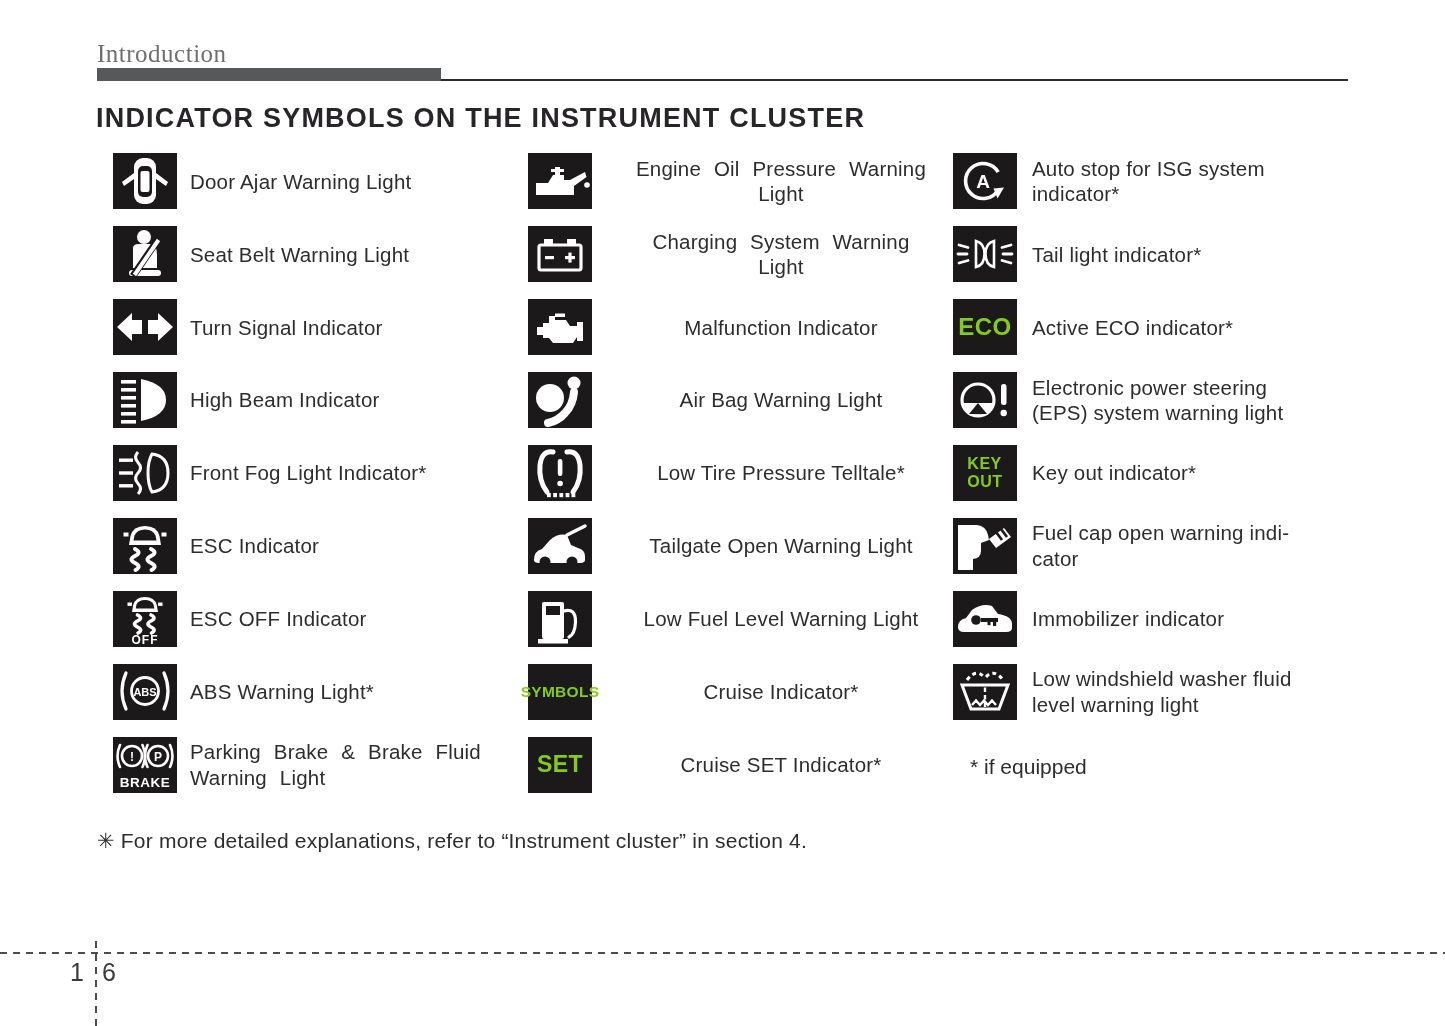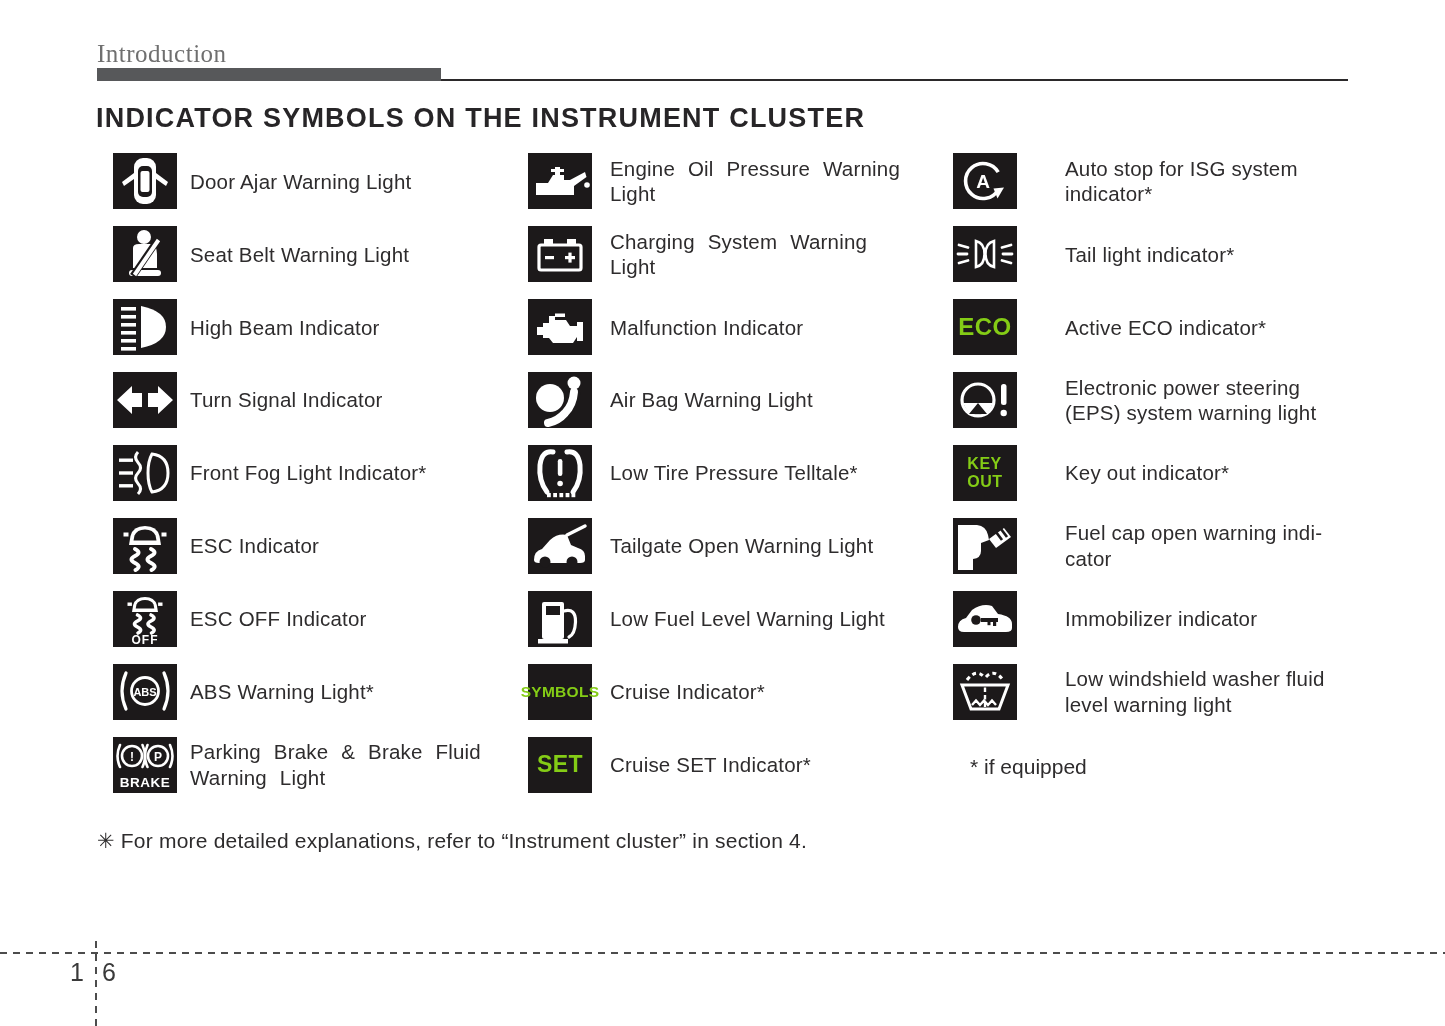--- a/index.html
+++ b/index.html
@@ -13,33 +13,33 @@
   .rule-thick { position:absolute; left:97px; top:68px; width:344px; height:13px; background:#57585a; }
 
   .title { position:absolute; left:96px; top:103px; font-size:27px; font-weight:bold;
            color:#272527; letter-spacing:1.2px; }
 
   .col { position:absolute; top:145px; }
   .col.c1 { left:97px;  width:431px;margin-left:16px; }
   .col.c2 { left:528px; width:425px; }
   .col.c3 { left:953px; width:400px; }
   .row { height:72.9px; display:flex; align-items:center; }
-  .c1 .row { gap:13px; } .c2 .row { gap:18px; } .c3 .row { gap:15px; }
+  .c1 .row { gap:13px; } .c2 .row { gap:18px;text-align:center; } .c3 .row { gap:15px; }
 
   .sym { width:64px; height:56px; background:var(--ink); flex:0 0 64px; }
   .sym svg { display:block; width:64px; height:56px; }
   .sym.txt { display:flex; align-items:center; justify-content:center; color:#84cc16; font-weight:bold; }
   .sym.txt.eco    { font-size:24px; letter-spacing:0.5px; }
   .sym.txt.cruise { font-size:15.5px; letter-spacing:0.3px; }
   .sym.txt.set    { font-size:23px; letter-spacing:0.5px; }
   .sym.txt.keyout { font-size:16px; line-height:1.15; white-space:pre-line; letter-spacing:0.5px; }
 
   .lbl { white-space:pre-line; font-size:20.5px; line-height:1.24; color:var(--txt);
          letter-spacing:0.2px; }
-  .c1 .lbl { width:336px; } .c2 .lbl { width:342px; } .c3 .lbl { width:322px;margin-left:33px; }
+  .c1 .lbl { width:336px; } .c2 .lbl { width:342px; } .c3 .lbl { width:322px; }
   .wide { word-spacing:7px; }
 
   .equipped { position:absolute; left:958px; top:755px; font-size:21px; color:var(--txt);margin-left:12px; }
   .note { position:absolute; left:97px; top:829px; font-size:21px; color:var(--txt); letter-spacing:0.2px; }
 
   .dash-h { position:absolute; left:0; top:952px; width:1445px; height:2px;
             background:repeating-linear-gradient(90deg,#4c4c4c 0 7px,transparent 7px 13px); }
   .dash-v { position:absolute; left:95px; top:941px; width:2px; height:85px;
             background:repeating-linear-gradient(180deg,#4c4c4c 0 7px,transparent 7px 13px); }
   .pgnum { position:absolute; top:958px; font-size:25px; color:#3a3a3a; }
@@ -80,40 +80,40 @@
             <line x1="44" y1="15" x2="20" y2="50" stroke="#1c191a" stroke-width="7"></line>
             <line x1="45.5" y1="14" x2="21.5" y2="49" stroke="#fff" stroke-width="4"></line>
           </svg>
       </span>
       <span class="lbl">Seat Belt Warning Light</span>
     </div>
 
     <div class="row">
       <span class="sym">
         <svg viewBox="0 0 64 56">
+            <polygon points="4,28 19,14 19,21 29,21 29,35 19,35 19,42" fill="#fff"></polygon>
+            <polygon points="60,28 45,14 45,21 35,21 35,35 45,35 45,42" fill="#fff"></polygon>
+          </svg>
+      </span>
+      <span class="lbl">Turn Signal Indicator</span>
+    </div>
+
+    <div class="row">
+      <span class="sym">
+        <svg viewBox="0 0 64 56">
             <path d="M28,7 L28,49 Q53,44 53,28 Q53,12 28,7 Z" fill="#fff"></path>
             <rect x="8" y="8" width="15" height="3.6" fill="#fff"></rect>
             <rect x="8" y="16" width="15" height="3.6" fill="#fff"></rect>
             <rect x="8" y="24" width="15" height="3.6" fill="#fff"></rect>
             <rect x="8" y="32" width="15" height="3.6" fill="#fff"></rect>
             <rect x="8" y="40" width="15" height="3.6" fill="#fff"></rect>
             <rect x="8" y="48" width="15" height="3.6" fill="#fff"></rect>
           </svg>
       </span>
       <span class="lbl">High Beam Indicator</span>
-    </div>
-
-    <div class="row">
-      <span class="sym">
-        <svg viewBox="0 0 64 56">
-            <polygon points="4,28 19,14 19,21 29,21 29,35 19,35 19,42" fill="#fff"></polygon>
-            <polygon points="60,28 45,14 45,21 35,21 35,35 45,35 45,42" fill="#fff"></polygon>
-          </svg>
-      </span>
-      <span class="lbl">Turn Signal Indicator</span>
     </div>
 
     <div class="row">
       <span class="sym">
         <svg viewBox="0 0 64 56">
             <path d="M39,9 Q55,11 55,28 Q55,45 39,47 Q35,40 35,28 Q35,16 39,9 Z" fill="none" stroke="#fff" stroke-width="3"></path>
             <rect x="6" y="13.5" width="14" height="3.4" fill="#fff"></rect>
             <rect x="6" y="26.3" width="14" height="3.4" fill="#fff"></rect>
             <rect x="6" y="39.1" width="14" height="3.4" fill="#fff"></rect>
             <path d="M25,7 q-5,5.3 0,10.5 q5,5.3 0,10.5 q-5,5.3 0,10.5 q5,5.3 0,10.5" fill="none" stroke="#fff" stroke-width="3"></path>

